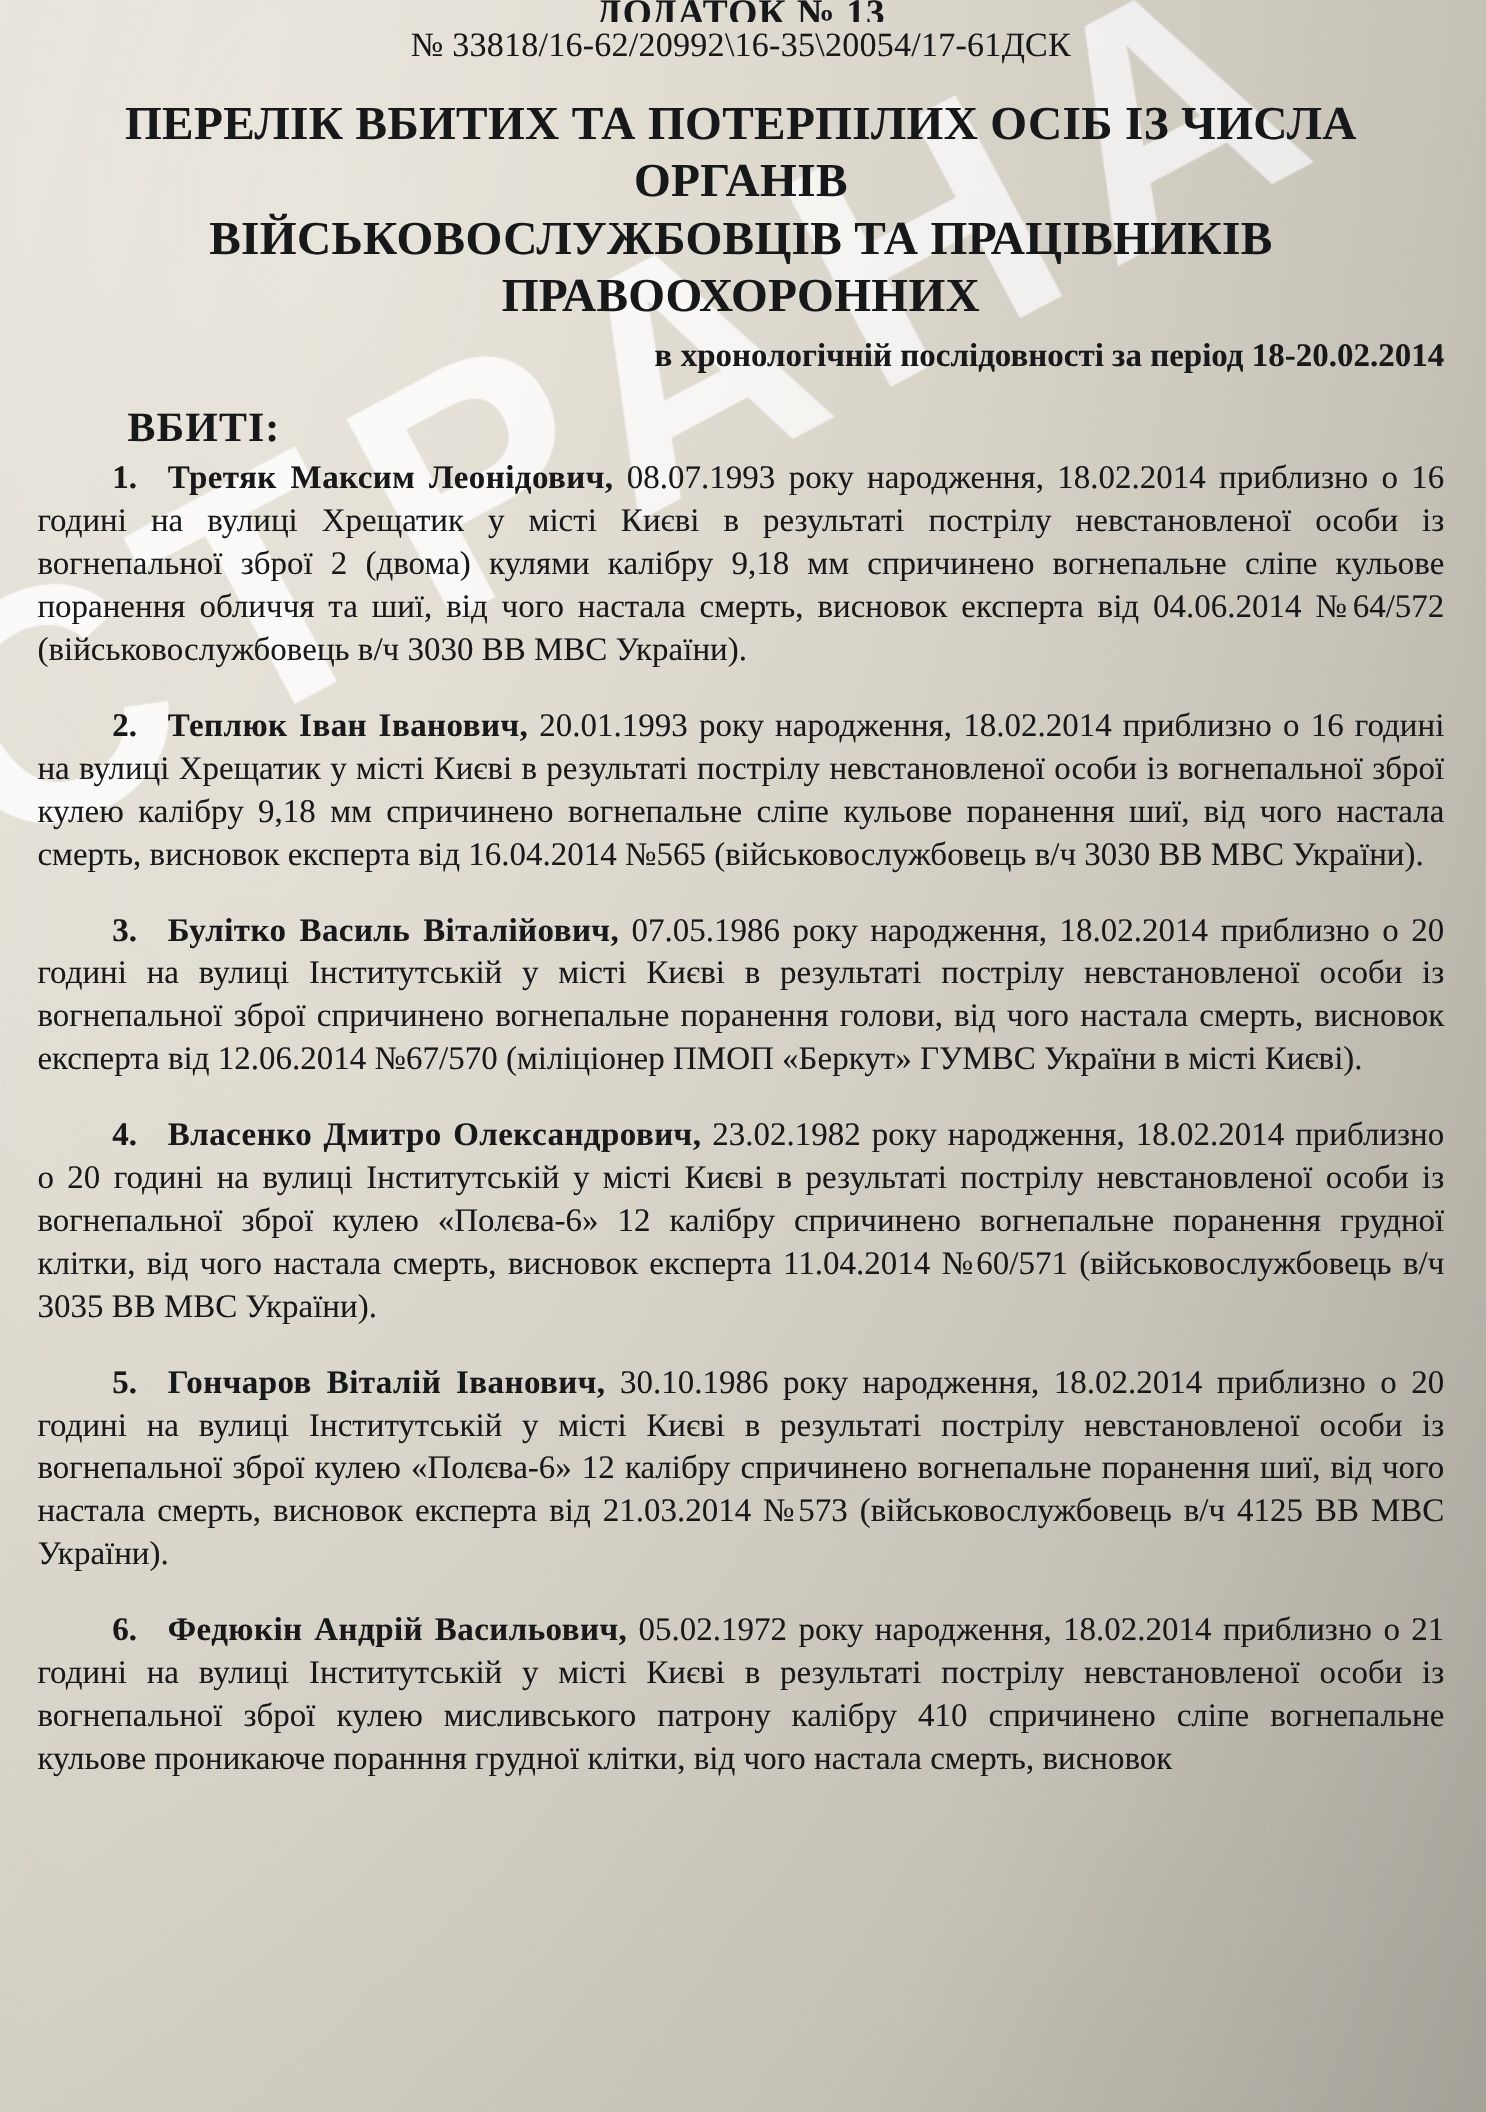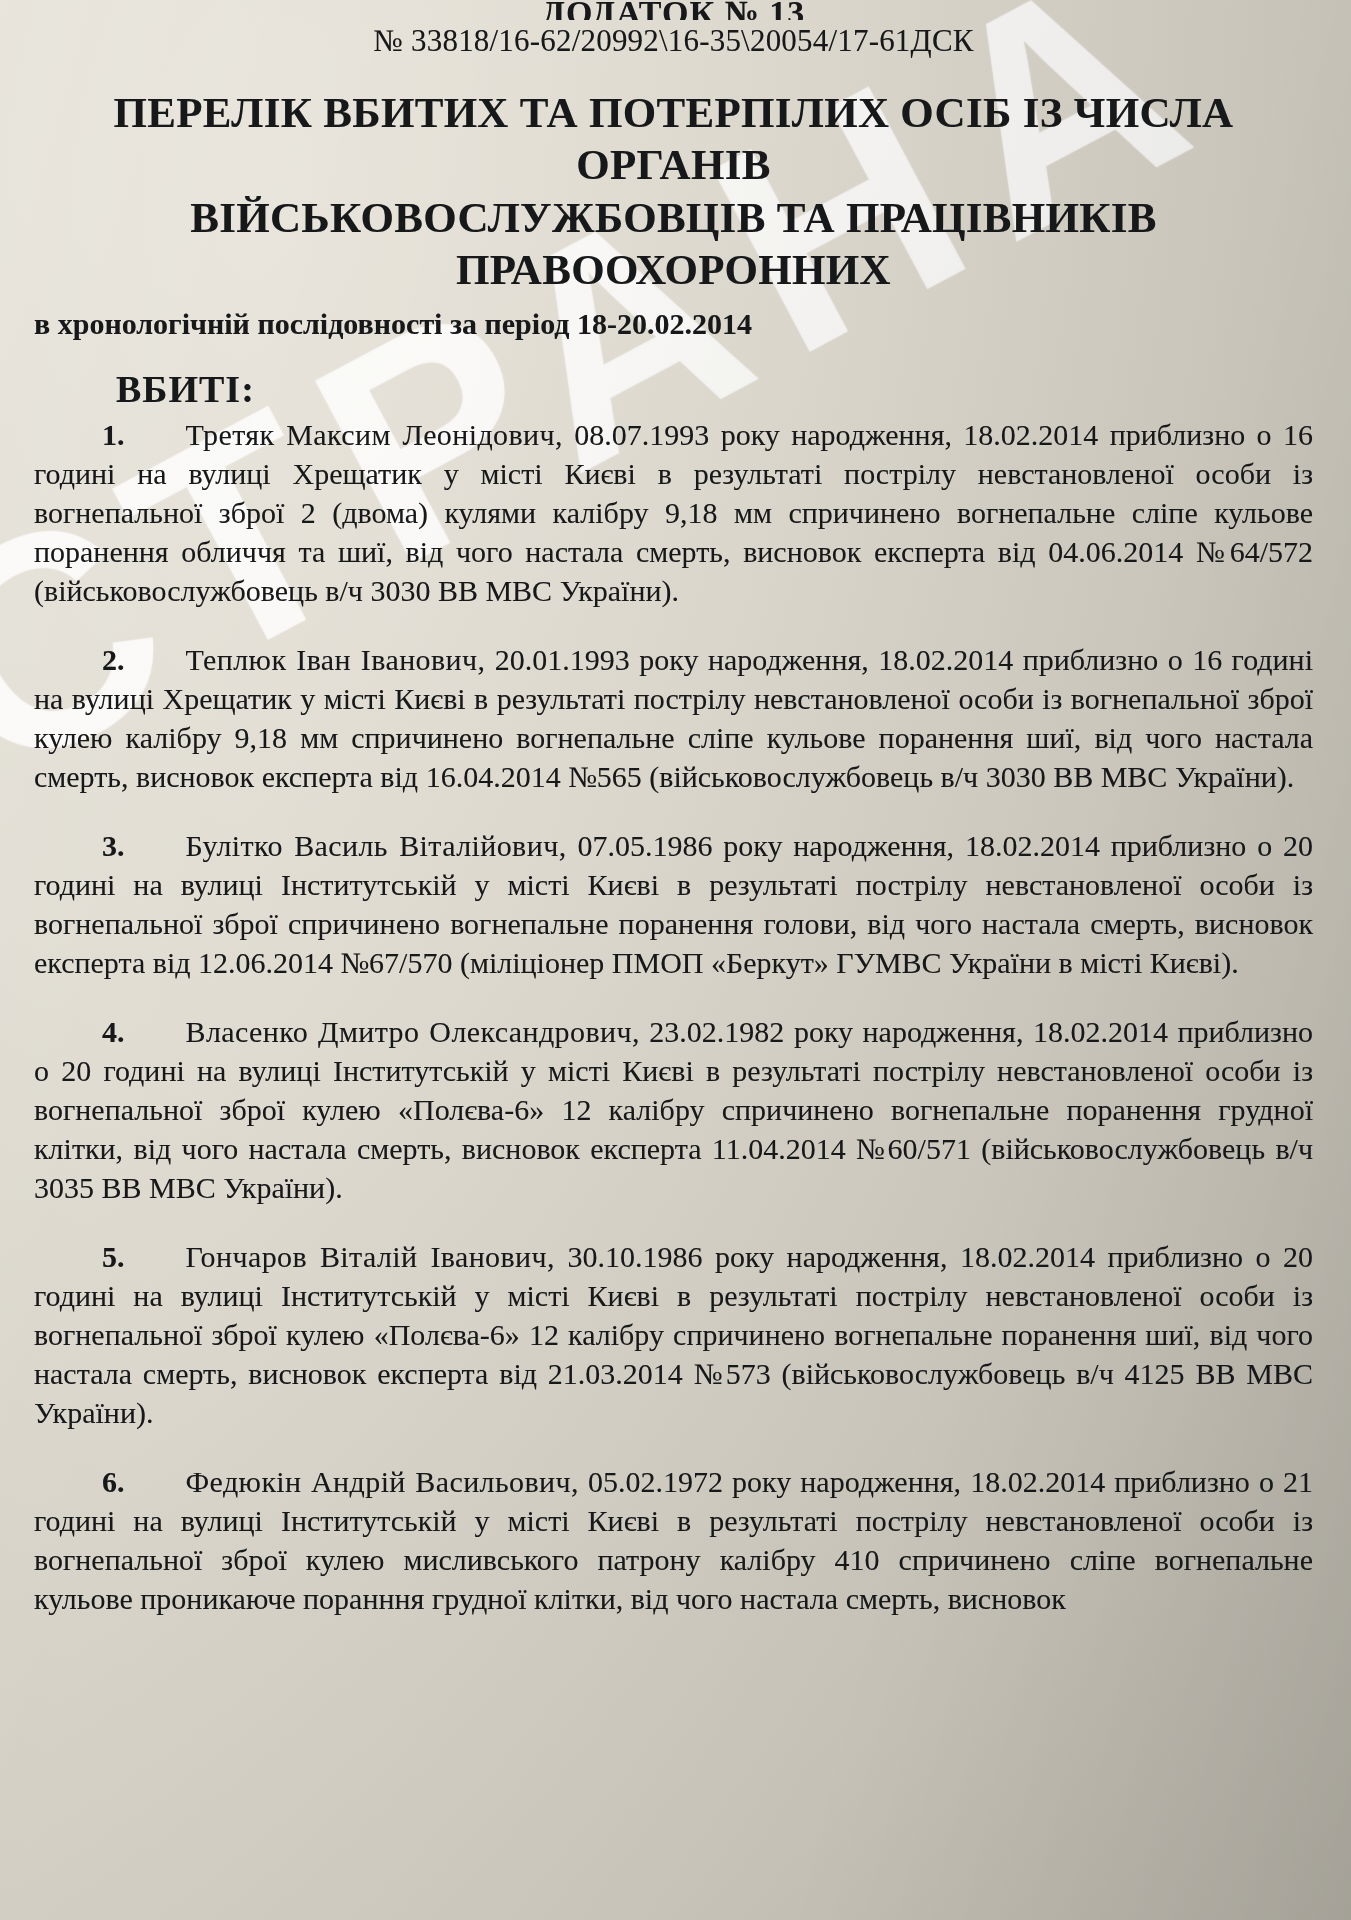--- a/index.html
+++ b/index.html
@@ -78,21 +78,21 @@
   }
   .title {
     text-align: center;
     font-weight: bold;
     font-size: 43px;
     line-height: 1.22;
     margin-top: 28px;
     letter-spacing: 0.3px;
   }
   .subtitle {
-    text-align: left;
+    text-align: right;
     font-weight: bold;
     font-size: 30px;
     margin-top: 10px;
   }
   .section-label {
     font-weight: bold;
     font-size: 38px;
     margin-top: 26px;
     margin-left: 82px;
     letter-spacing: 1px;
@@ -102,23 +102,22 @@
     line-height: 1.30;
     text-align: justify;
     text-justify: inter-word;
     text-indent: 68px;
     margin-top: 4px;
   }
   .entry .num {
     font-weight: bold;
   }
   .entry .name {
-    font-weight: normal;
+    font-weight: bold;
     letter-spacing: 0.4px;
-    margin-left: 33px;
   }
   .gap-after-num {
     display: inline-block;
     width: 28px;
   }
   
   .entry, .title, .subtitle, .hdr-line, .section-label {
     text-shadow: 0 0 0.6px rgba(0,0,0,0.25);
   }
   .crop-top {

